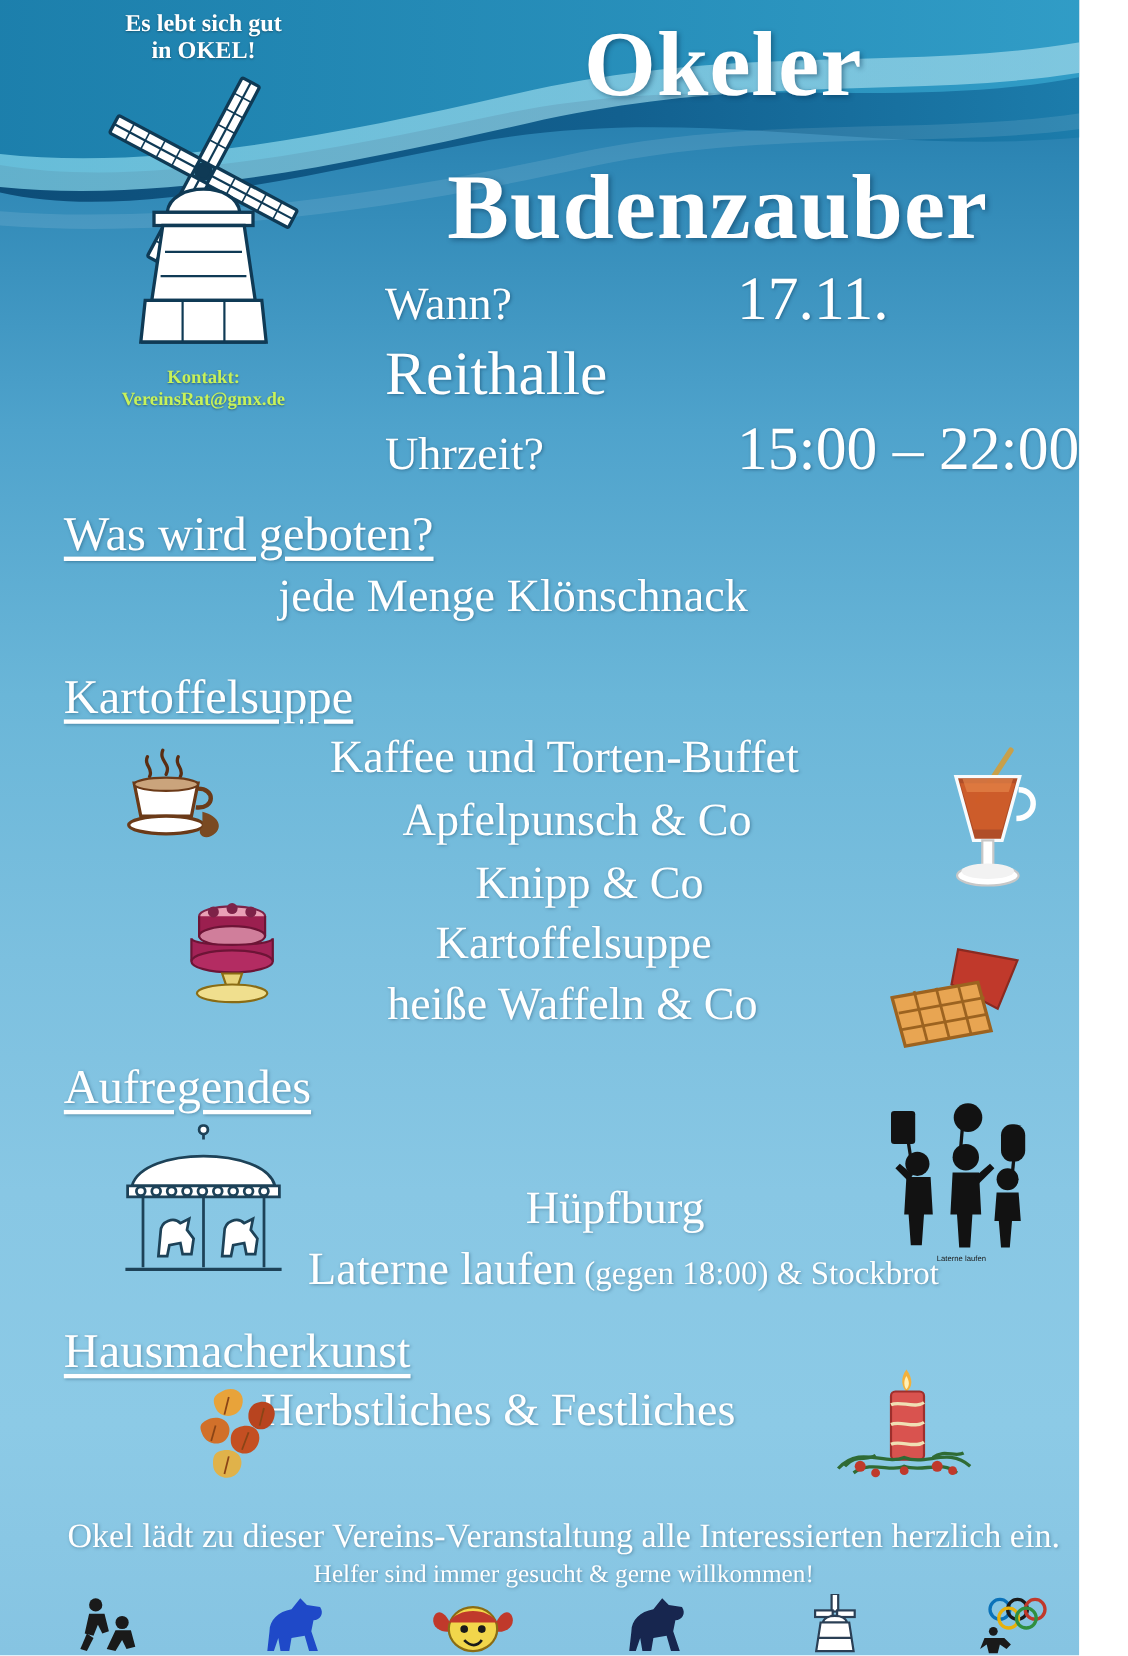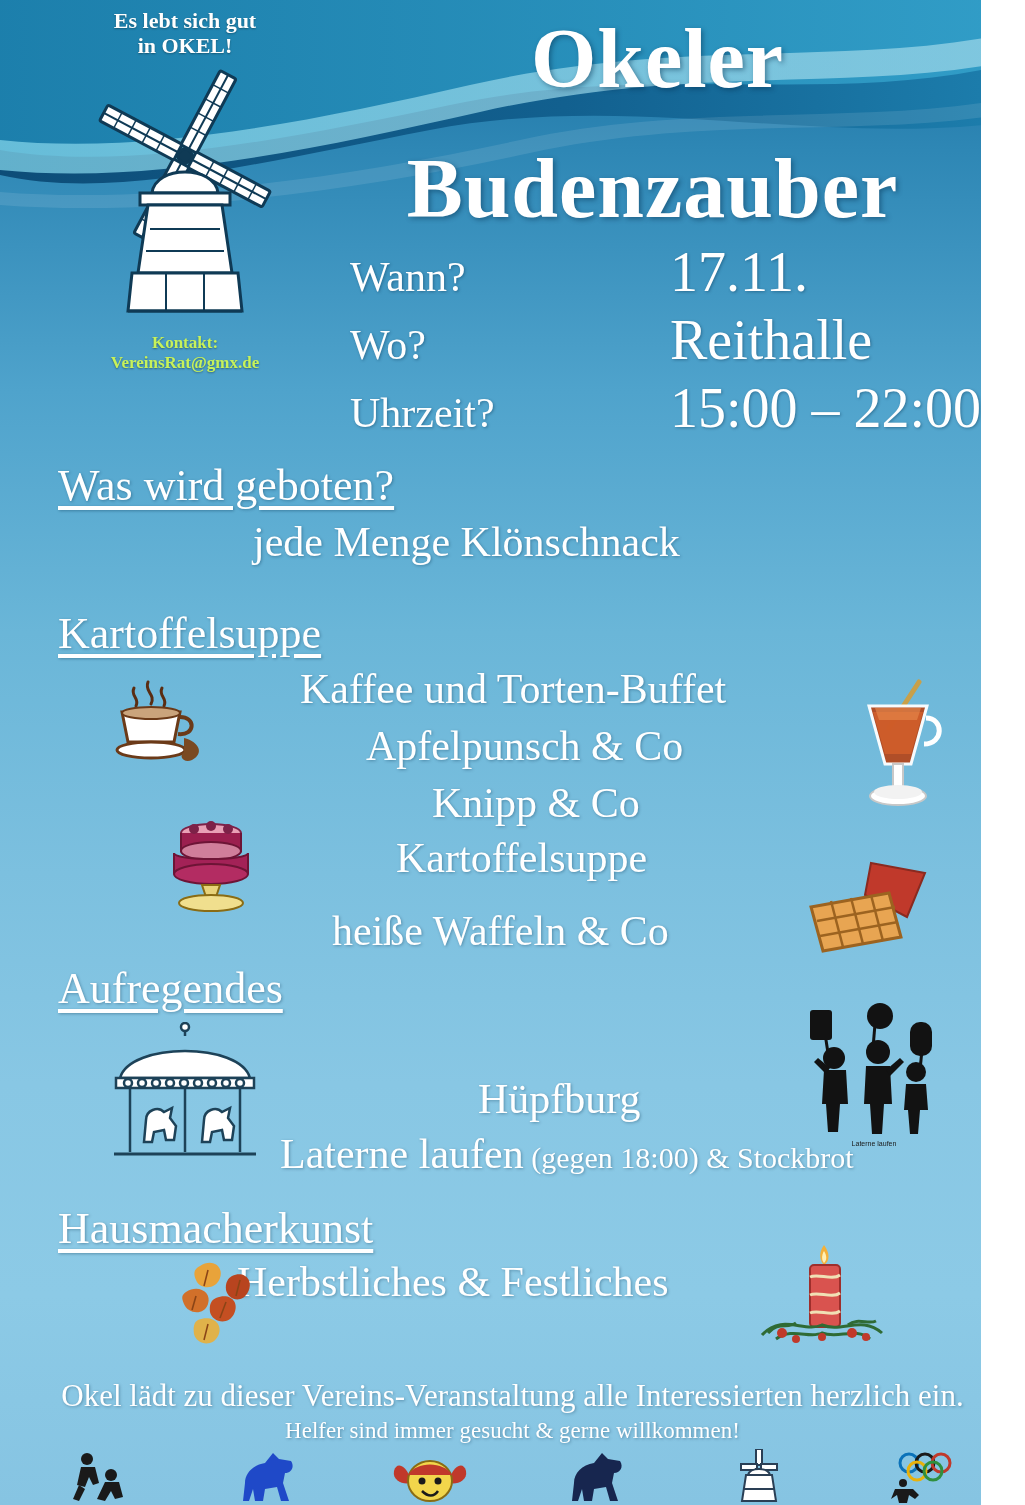--- a/index.html
+++ b/index.html
@@ -279,38 +279,37 @@
 
   <div class="title-1">Okeler</div>
   <div class="title-2">Budenzauber</div>
 
   <div class="facts">
     <div class="facts-row">
       <div class="facts-q">Wann?</div>
       <div class="facts-a">17.11.</div>
     </div>
     <div class="facts-row">
-      <div class="facts-q">Wo?</div>
       <div class="facts-a">Reithalle</div>
     </div>
     <div class="facts-row">
       <div class="facts-q">Uhrzeit?</div>
       <div class="facts-a">15:00 – 22:00</div>
     </div>
   </div>
 
   <div class="heading" style="left:58px; top:460px;">Was wird geboten?</div>
   <div class="line" style="left:253px; top:518px;">jede Menge Klönschnack</div>
 
   <div class="heading" style="left:58px; top:608px;">Kartoffelsuppe</div>
   <div class="line" style="left:300px; top:665px;">Kaffee und Torten-Buffet</div>
   <div class="line" style="left:366px; top:722px;">Apfelpunsch &amp; Co</div>
   <div class="line" style="left:432px; top:779px;">Knipp &amp; Co</div>
   <div class="line" style="left:396px; top:834px;">Kartoffelsuppe</div>
-  <div class="line" style="left:332px; top:889px;margin-top:18px;">heiße Waffeln &amp; Co</div>
+  <div class="line" style="left:352px; top:889px;">heiße Waffeln &amp; Co</div>
 
   <div class="ill" style="left:100px; top:672px;">
     <svg width="110" height="100" viewBox="0 0 110 100" xmlns="http://www.w3.org/2000/svg">
       <g fill="none" stroke="#5a2d12" stroke-width="3" stroke-linecap="round">
         <path d="M34 16 C30 24 40 26 36 34"></path>
         <path d="M48 10 C44 20 56 22 51 32"></path>
         <path d="M62 16 C58 24 68 26 64 34"></path>
       </g>
       <path d="M22 40 L80 40 L74 70 L28 70 Z" fill="#ffffff" stroke="#6b3a18" stroke-width="3"></path>
       <path d="M79 45 C96 44 96 64 78 62" fill="none" stroke="#6b3a18" stroke-width="4"></path>

